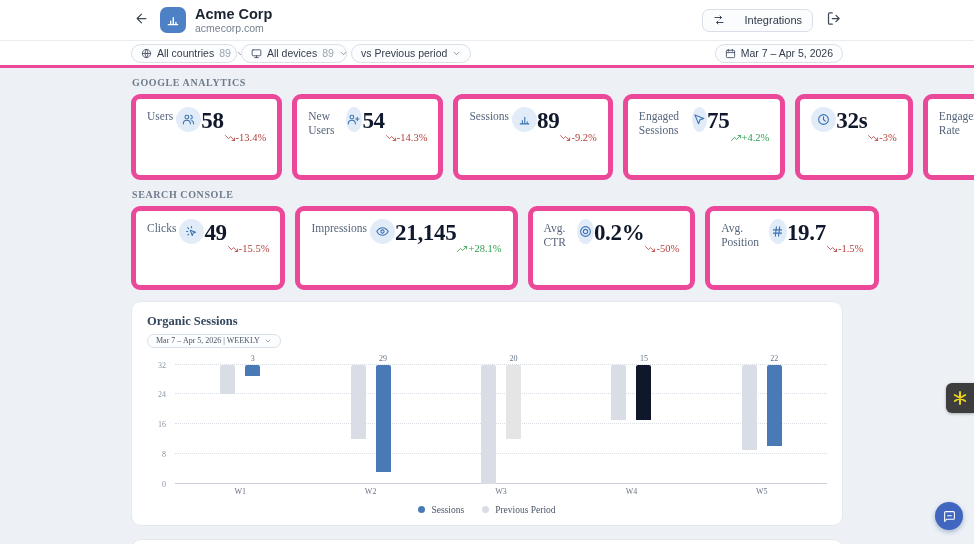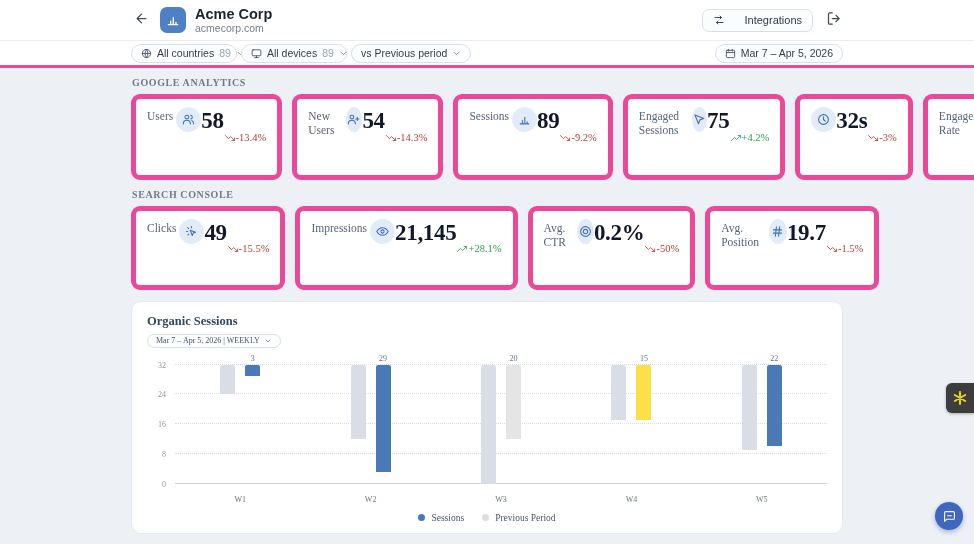--- a/index.html
+++ b/index.html
@@ -79,21 +79,21 @@
   .y-axis { position:relative; width:22px; height:119px; margin-right:6px; }
   .y-tick { position:absolute; right:3px; font-size:8px; color:#8a94a3; transform:translateY(50%); }
   .plot { position:relative; flex:1; height:119px; }
   .gridline { position:absolute; left:0; right:0; height:0; border-top:1px dotted #d9dde4; }
   .gridline.zero { border-top:1px solid #c9d0d9; }
   .bar-groups { position:absolute; inset:0; display:flex; }
   .bar-group { flex:1; display:flex; justify-content:center; align-items:flex-start; gap:10px; height:100%; }
   .bar { width:15px; border-radius:2px 2px 0 0; position:relative; }
   .bar-label { position:absolute; top:-11px; left:50%; transform:translateX(-50%);
     font-size:8px; color:#64748b; white-space:nowrap; }
-  .x-axis { display:flex; margin-left:28px; margin-top:11px; }
+  .x-axis { display:flex; margin-left:28px; margin-top:3px; }
   .x-tick { flex:1; text-align:center; font-size:8px; color:#6b7585; }
   .legend { display:flex; justify-content:center; gap:18px; margin-top:9px; padding-bottom:2px; }
   .legend-item { display:flex; align-items:center; gap:6px; font-size:9.5px; color:#4a5568; cursor:pointer; }
   .legend-dot { width:7px; height:7px; border-radius:50%; }
 
   
   .chart-card.partial { height:60px; margin-bottom:0; }
 
   
   .ext-badge { position:fixed; right:0; top:383px; width:28px; height:30px; background:#3d3d3d;
@@ -466,21 +466,21 @@
                 </div>
               </div>
               <div class="bar-group">
                 <div class="bar" style="height:100%;background:#d9dde6"></div>
                 <div class="bar" style="height:62.5%;background:#e5e5e5">
                   <span class="bar-label">20</span>
                 </div>
               </div>
               <div class="bar-group">
                 <div class="bar" style="height:46.875%;background:#d9dde6"></div>
-                <div class="bar" style="height:46.875%;background:#fde047">
+                <div class="bar" style="height:46.875%;background:#0f172a">
                   <span class="bar-label">15</span>
                 </div>
               </div>
               <div class="bar-group">
                 <div class="bar" style="height:71.875%;background:#d9dde6"></div>
                 <div class="bar" style="height:68.75%;background:#4a7ab5">
                   <span class="bar-label">22</span>
                 </div>
               </div>
             </div>

